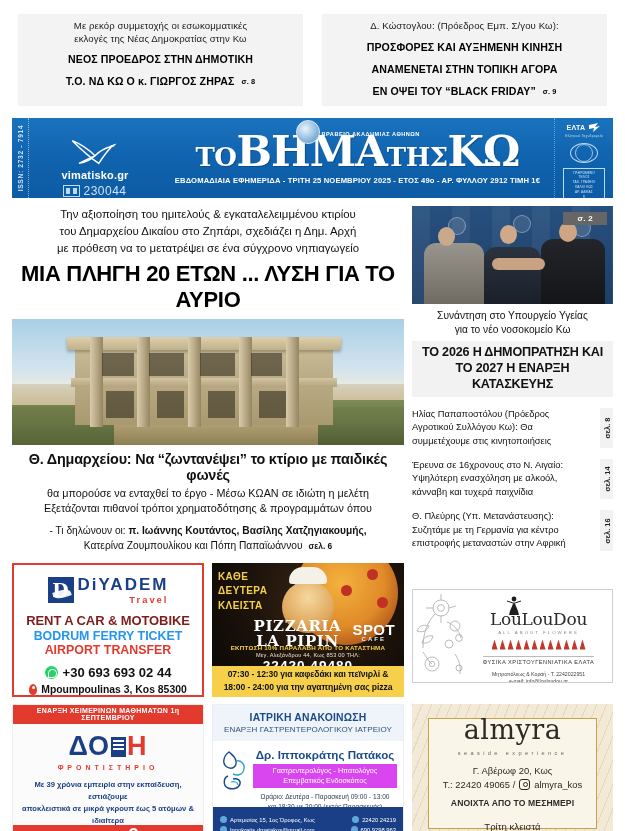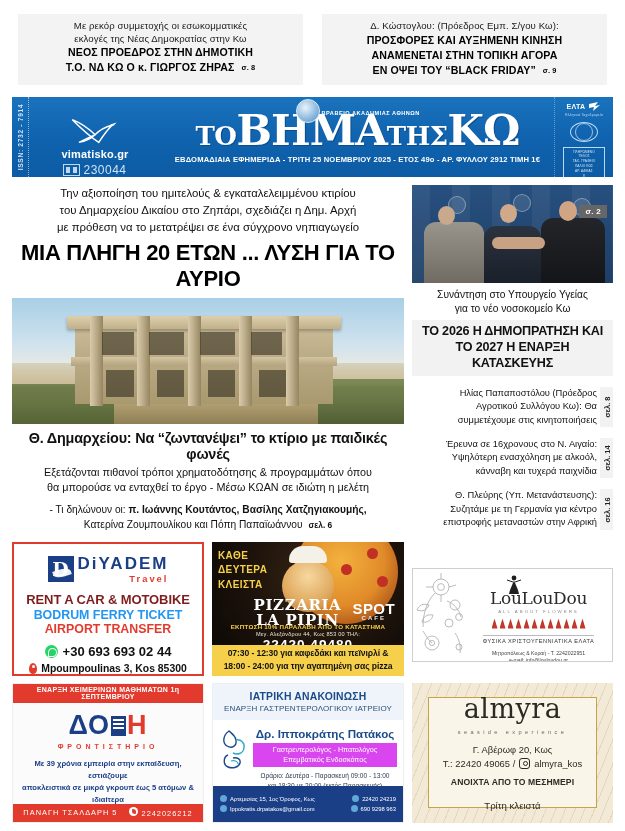--- a/index.html
+++ b/index.html
@@ -42,21 +42,21 @@
   .teaser-sub {
     font-size: 9.6px;
     color: #1a1a1a;
     letter-spacing: .1px;
   }
   .teaser-head {
     font-size: 10.6px;
     font-weight: bold;
     color: #000;
     letter-spacing: .1px;
-    margin-top: 1px;
+    margin-top: 8px;
   }
   .pg-ref {
     font-size: 7.4px;
     font-weight: bold;
     display: inline-block;
     margin-left: 7px;
     vertical-align: 1px;
   }
 
   
@@ -311,27 +311,27 @@
   }
   .sp-backdrop { position:absolute; inset:0; background:
      repeating-linear-gradient(90deg, rgba(255,255,255,.05) 0 18px, rgba(255,255,255,0) 18px 40px),
      linear-gradient(180deg,#27507f 0%, #1e3e66 100%); }
   .sp-seal { position:absolute; width:16px;height:16px;border-radius:50%;
      border:1px solid rgba(255,255,255,.35); background: rgba(255,255,255,.10);}
   .sp-person { position: absolute; bottom: 0; border-radius: 12px 12px 0 0; }
   .sp-head { position:absolute; border-radius:50%; }
   .badge-page {
     position: absolute;
-    top: 20px;
+    top: 6px;
     right: 6px;
     background: #666;
     color: #fff;
     font-size: 8px;
     font-weight: bold;
-    padding: 2px 6px;
+    padding: 2px 14px;
     letter-spacing: .3px;
   }
   .side-cap {
     text-align: center;
     font-size: 10.2px;
     line-height: 1.42;
     margin-top: 5px;
     padding: 0 2px;
   }
   .side-head {
@@ -346,21 +346,21 @@
   }
 
   .brief {
     display: flex;
     align-items: stretch;
     margin-top: 11px;
     gap: 3px;
   }
   .brief-text {
     flex: 1 1 auto;
-    text-align: right;
+    text-align: left;
     font-size: 9.3px;
     line-height: 1.45;
   }
   .brief-ref {
     flex: 0 0 13px;
     position: relative;
     background: #f2f2f2;
   }
   .brief-ref span {
     position: absolute;
@@ -723,22 +723,22 @@
         <div class="lp-dark" style="left:61%;top:27%;width:8%;height:18%"></div>
         <div class="lp-dark" style="left:24%;top:57%;width:7%;height:22%"></div>
         <div class="lp-dark" style="left:37%;top:57%;width:7%;height:22%"></div>
         <div class="lp-dark" style="left:50%;top:57%;width:7%;height:22%"></div>
         <div class="lp-dark" style="left:63%;top:57%;width:7%;height:22%"></div>
       </div>
 
       <div class="lead-sub-title">Θ. Δημαρχείου: Να “ζωντανέψει” το κτίριο με παιδικές φωνές</div>
 
       <div class="lead-deck">
+        <div>θα μπορούσε να ενταχθεί το έργο - Μέσω ΚΩΑΝ σε ιδιώτη η μελέτη</div>
         <div>Εξετάζονται πιθανοί τρόποι χρηματοδότησης &amp; προγραμμάτων όπου</div>
-        <div>θα μπορούσε να ενταχθεί το έργο - Μέσω ΚΩΑΝ σε ιδιώτη η μελέτη</div>
       </div>
 
       <div class="lead-credits">
         <div>
           <span>- Τι δηλώνουν οι:</span>
           <b>π. Ιωάννης Κουτάντος, Βασίλης Χατζηγιακουμής,</b>
         </div>
         <div>
           <span>Κατερίνα Ζουμπουλίκου και Πόπη Παπαϊωάννου</span><span class="ref-bold">σελ. 6</span>
         </div>

